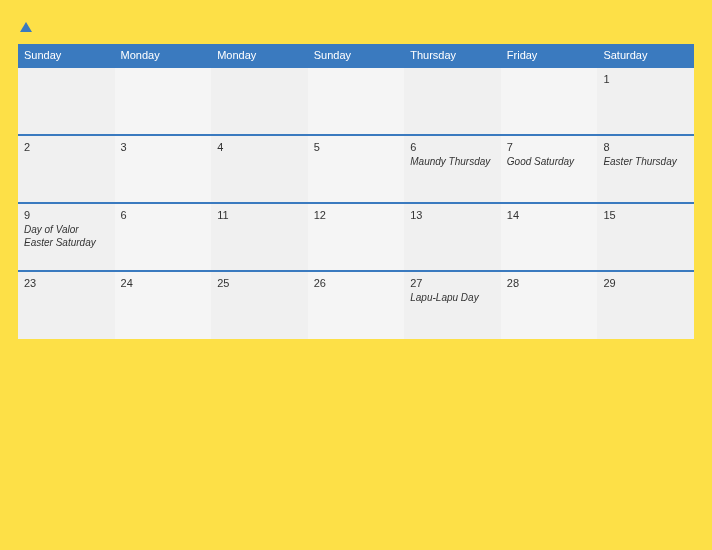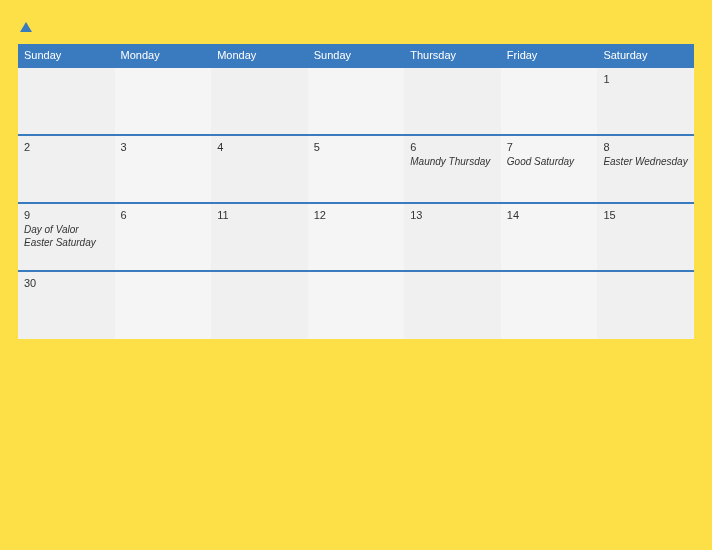--- a/index.html
+++ b/index.html
@@ -163,21 +163,21 @@
           <td>
             <span class="day-num">6</span>
             <span class="holiday">Maundy Thursday</span>
           </td>
           <td>
             <span class="day-num">7</span>
             <span class="holiday">Good Saturday</span>
           </td>
           <td>
             <span class="day-num">8</span>
-            <span class="holiday">Easter Wednesday</span>
+            <span class="holiday">Easter Thursday</span>
           </td>
         </tr>
         <tr>
           <td>
             <span class="day-num">9</span>
             <span class="holiday">Day of Valor</span>
             <span class="holiday">Easter Saturday</span>
           </td>
           <td>
             <span class="day-num">6</span>
@@ -191,26 +191,39 @@
           <td>
             <span class="day-num">13</span>
           </td>
           <td>
             <span class="day-num">14</span>
           </td>
           <td>
             <span class="day-num">15</span>
           </td>
         </tr>
-        <tr class="last-row">
-          <td>
-            <span class="day-num">30</span>
-          </td>
-          <td></td>
-          <td></td>
-          <td></td>
-          <td></td>
-          <td></td>
-          <td></td>
+        <tr>
+          <td>
+            <span class="day-num">23</span>
+          </td>
+          <td>
+            <span class="day-num">24</span>
+          </td>
+          <td>
+            <span class="day-num">25</span>
+          </td>
+          <td>
+            <span class="day-num">26</span>
+          </td>
+          <td>
+            <span class="day-num">27</span>
+            <span class="holiday">Lapu-Lapu Day</span>
+          </td>
+          <td>
+            <span class="day-num">28</span>
+          </td>
+          <td>
+            <span class="day-num">29</span>
+          </td>
         </tr>
       </tbody>
   </table>
 </div>
 
 </body></html>

